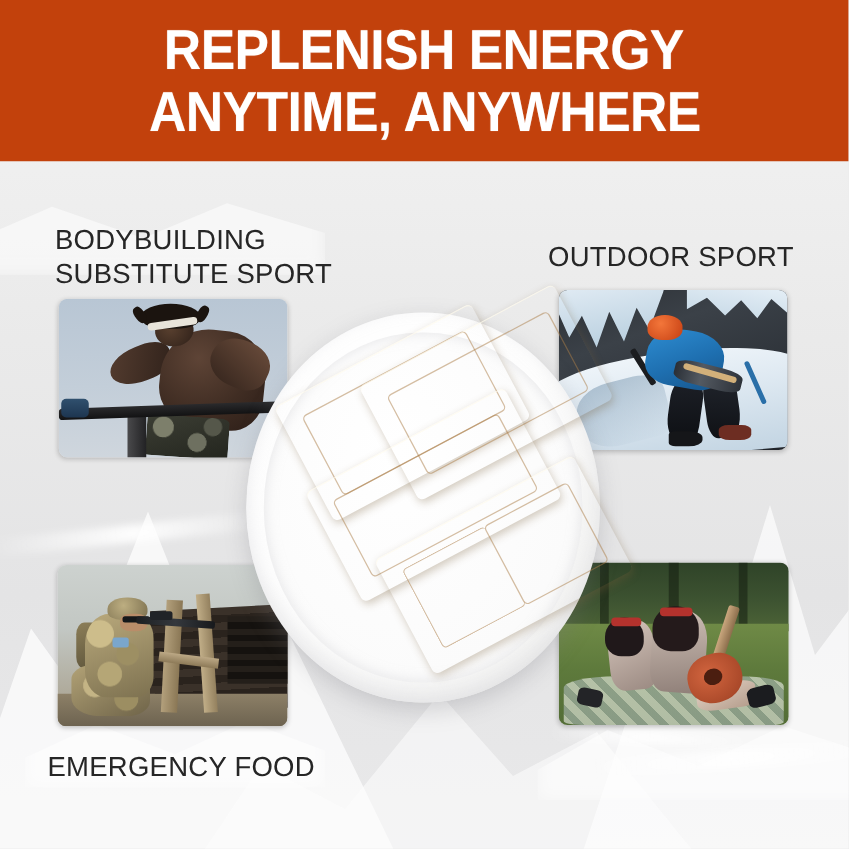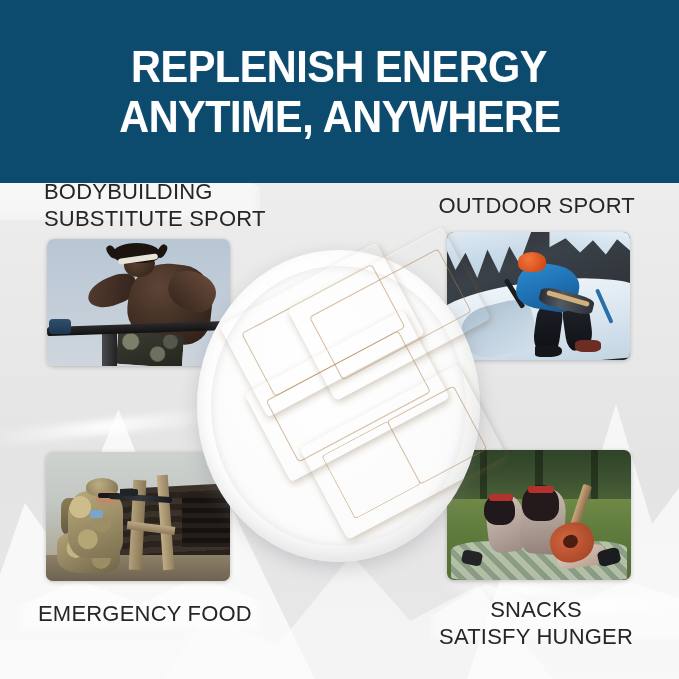--- a/index.html
+++ b/index.html
@@ -49,22 +49,22 @@
   .streak{
     position:absolute;background:linear-gradient(90deg,rgba(255,255,255,0),rgba(255,255,255,.9),rgba(255,255,255,0));
     height:14px;filter:blur(3px);
   }
   .streak-1{left:-10px;top:420px;width:230px;transform:rotate(-6deg);}
   .streak-2{left:470px;top:600px;width:230px;transform:rotate(-4deg);}
   .streak-3{left:440px;top:585px;width:160px;transform:rotate(3deg);height:10px;}
 
   
   .banner{
-    position:absolute;left:0;top:0;width:679px;height:183px;
-    background:#0c4a6e;
+    position:absolute;left:0;top:0;width:679px;height:129px;
+    background:#c2410c;
     display:flex;flex-direction:column;align-items:center;justify-content:center;
     box-sizing:border-box;padding-top:0;
   }
   .banner-line{
     color:#ffffff;
     font-family:"Liberation Sans", sans-serif;
     font-weight:bold;
     font-size:45px;
     line-height:50px;
     letter-spacing:-0.5px;
@@ -430,22 +430,20 @@
 
   <div class="banner">
     <div class="banner-line">REPLENISH ENERGY</div>
     <div class="banner-line">ANYTIME, ANYWHERE</div>
   </div>
 
   <div class="caption cap-tl">BODYBUILDING
 SUBSTITUTE SPORT</div>
   <div class="caption cap-tr">OUTDOOR SPORT</div>
   <div class="caption cap-bl">EMERGENCY FOOD</div>
-  <div class="caption cap-br">SNACKS
-SATISFY HUNGER</div>
 
   <div class="thumb t-tl">
     <div class="thumb-inner">
       <div class="bb-sky"></div>
       <div class="bb-arm-l"></div>
       <div class="bb-torso"></div>
       <div class="bb-arm-r"></div>
       <div class="bb-head"></div>
       <div class="bb-hair"></div>
       <div class="bb-band"></div>

